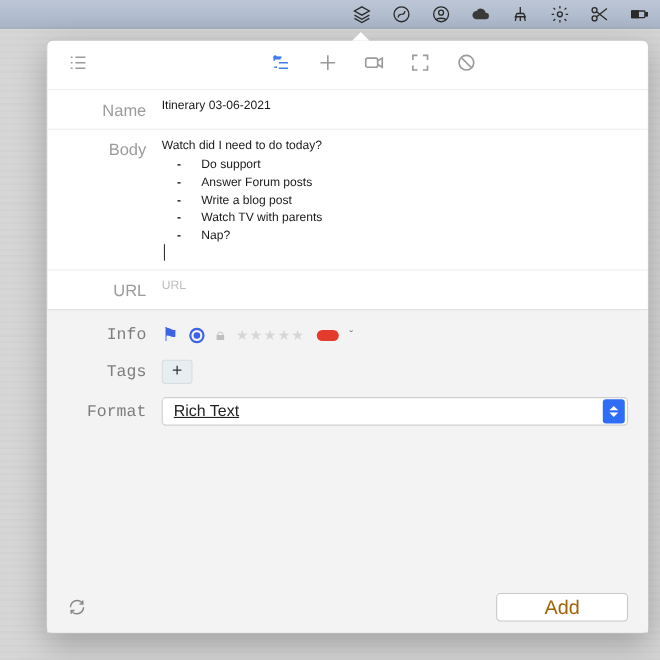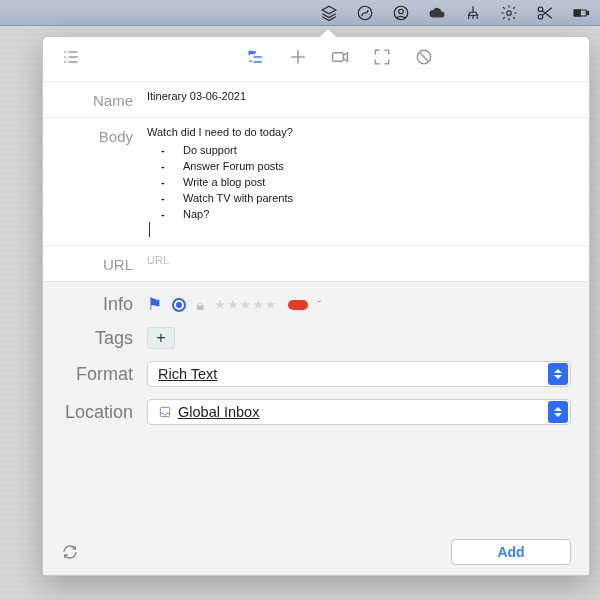--- a/index.html
+++ b/index.html
@@ -63,21 +63,21 @@
   .body-content li::before{content:"-"; position:absolute; left:0; top:2px; font-weight:bold;}
   .cursor{display:inline-block;width:1px;height:15px;background:#333;vertical-align:middle;margin-left:2px;}
   .lower{
     background:#f3f3f3;
     border-top:1px solid #e2e2e2;
     flex:1;
     padding:12px 18px 10px 18px;
     display:flex; flex-direction:column; gap:12px;
   }
   .lrow{display:flex; align-items:center;}
-  .llabel{width:86px; text-align:right; color:#7d7d7d; font-size:18px; padding-right:14px;}
+  .llabel{width:86px; text-align:right; color:#7d7d7d; font-size:15px; padding-right:14px;font-family:Liberation Mono, monospace;}
   .info-icons{display:flex; align-items:center; gap:10px;}
   .flag{color:#3b63e6;font-size:17px;}
   .ring-inner{width:14px;height:14px;border:2px solid #3b63e6;border-radius:50%;display:flex;align-items:center;justify-content:center;}
   .ring-inner::after{content:"";width:6px;height:6px;background:#3b63e6;border-radius:50%;}
   .lock{color:#bfbfbf;font-size:15px;}
   .stars{color:#d6d6d6; letter-spacing:1px; font-size:13px;}
   .pill{width:20px;height:10px;background:#e33b2e;border-radius:5px;}
   .chev{color:#7a7a7a;font-size:11px;}
   .tag-add{width:28px;height:22px;border:1px solid #d7dde0;background:#e6eef1;border-radius:3px;display:flex;align-items:center;justify-content:center;font-size:16px;color:#333;}
   .select{
@@ -93,21 +93,21 @@
   }
   .select .arrows::before{content:"";border-left:4px solid transparent;border-right:4px solid transparent;border-bottom:4px solid #fff;margin-bottom:2px;}
   .select .arrows::after{content:"";border-left:4px solid transparent;border-right:4px solid transparent;border-top:4px solid #fff;}
   .select .dbicon{width:14px;height:14px;margin-right:6px;display:inline-flex;}
   .select .dbicon svg{width:14px;height:14px;stroke:#6e7fa9;fill:none;stroke-width:1.5;}
   .footer{display:flex;align-items:center;justify-content:space-between;margin-top:auto;padding-top:6px;}
   .refresh{width:18px;height:18px;color:#888;}
   .refresh svg{width:18px;height:18px;stroke:#888;fill:none;stroke-width:1.8;}
   .add-btn{
     width:120px;height:26px;background:#fff;border:1px solid #c8c8c8;border-radius:4px;
-    font-size:14px;color:#3b82f6;display:flex;align-items:center;justify-content:center;font-weight:bold;
+    font-size:18px;color:#a16207;display:flex;align-items:center;justify-content:center;
   }
   .panel::before{
     content:"";position:absolute;top:-8px;left:277px;
     border-left:8px solid transparent;border-right:8px solid transparent;border-bottom:8px solid #fff;
     filter:drop-shadow(0 -1px 0 #c8c8c8);
   }
 </style>
 </head>
 <body>
 
@@ -251,33 +251,20 @@
       <div class="llabel">Tags</div>
       <div class="tag-add">+</div>
     </div>
     <div class="lrow">
       <div class="llabel">Format</div>
       <div class="select">
         <span>Rich Text</span>
         <span class="arrows"></span>
       </div>
     </div>
-    <div class="lrow">
-      <div class="llabel">Location</div>
-      <div class="select">
-        <span class="dbicon">
-            <svg viewBox="0 0 24 24">
-              <rect x="4" y="4" width="16" height="16" rx="2"></rect>
-              <path d="M4 14h5l2 3h2l2-3h5"></path>
-            </svg>
-          </span>
-        <span>Global Inbox</span>
-        <span class="arrows"></span>
-      </div>
-    </div>
     <div class="footer">
       <span class="refresh"><svg viewBox="0 0 24 24">
             <path d="M4 12a8 8 0 018-8 8 8 0 017 4"></path>
             <path d="M20 12a8 8 0 01-8 8 8 8 0 01-7-4"></path>
             <path d="M19 4v4h-4M5 20v-4h4"></path>
           </svg></span>
       <div class="add-btn">Add</div>
     </div>
   </div>
 </div>

